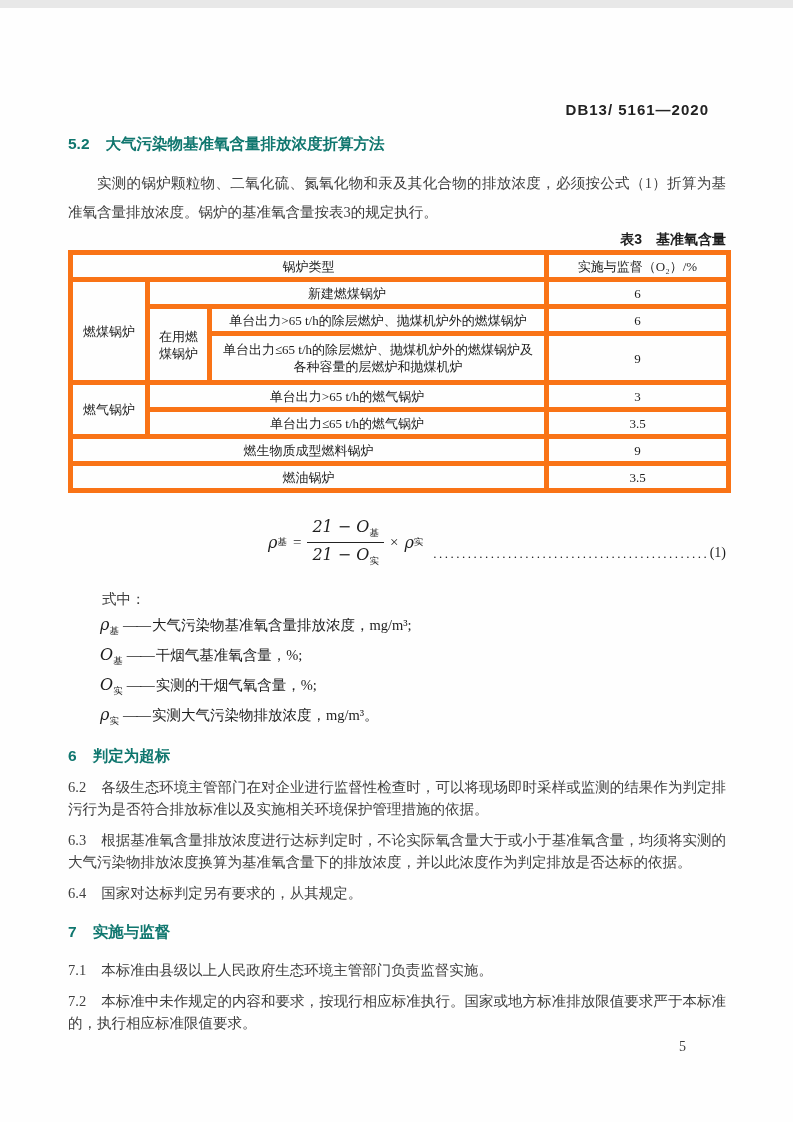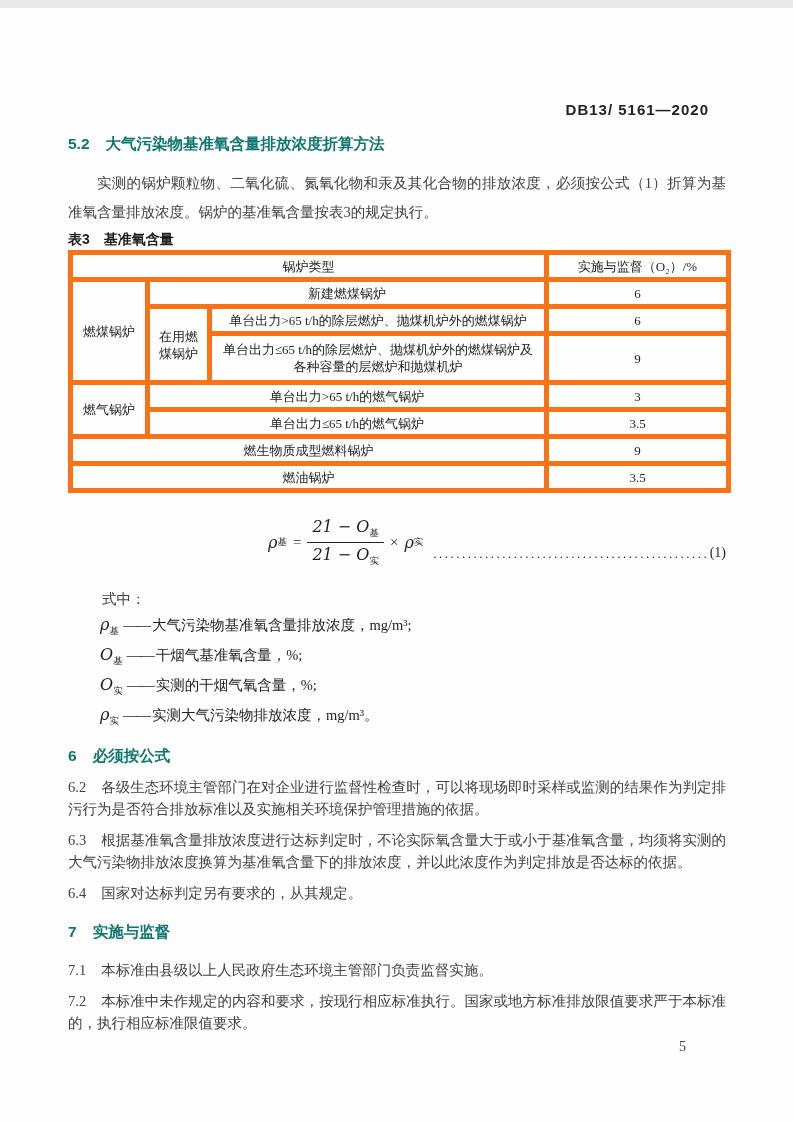--- a/index.html
+++ b/index.html
@@ -21,21 +21,21 @@
   .h52 { margin-top:126px; }
   .h6  { margin-top:13px; }
   .h7  { margin-top:18px; }
 
   .para { font-size:14.5px; line-height:22px; margin:9px 0 0;
           text-align:justify; color:#404040; }
   .para .pnum { margin-right:15px; }
   .intro { margin-top:14px; line-height:29px; text-indent:2em; }
   .first-after-h { margin-top:16px; }
 
-  .tbl-caption { margin-top:2px; text-align:left;
+  .tbl-caption { margin-top:2px; text-align:right;
     font-family:"Liberation Sans","DejaVu Sans",sans-serif;
     font-weight:bold; font-size:14px; height:20px; line-height:20px; }
 
   table.t3 { border-collapse:collapse; width:658px; margin-top:1px;
              table-layout:fixed; }
   table.t3 td { border:5px solid #f97316; text-align:center;
     vertical-align:middle; font-size:13px; line-height:17px; padding:2px 6px; }
   table.t3 td.hcell { height:18px; }
   table.t3 .single { height:18px; }
   table.t3 .double { height:40px; }
@@ -136,21 +136,21 @@
 
     <p class="para where-label">式中：</p>
 
     <div class="defs">
       <p class="def-line"><span class="fvar">ρ</span><sub class="fsub">基</sub><span class="dash">——</span><span>大气污染物基准氧含量排放浓度，mg/m³;</span></p>
       <p class="def-line"><span class="fvar">O</span><sub class="fsub">基</sub><span class="dash">——</span><span>干烟气基准氧含量，%;</span></p>
       <p class="def-line"><span class="fvar">O</span><sub class="fsub">实</sub><span class="dash">——</span><span>实测的干烟气氧含量，%;</span></p>
       <p class="def-line"><span class="fvar">ρ</span><sub class="fsub">实</sub><span class="dash">——</span><span>实测大气污染物排放浓度，mg/m³。</span></p>
     </div>
 
-    <h2 class="h h6"><span class="hnum">6</span><span>必须按公式</span></h2>
+    <h2 class="h h6"><span class="hnum">6</span><span>判定为超标</span></h2>
 
     <p class="para"><span class="pnum">6.2</span><span>各级生态环境主管部门在对企业进行监督性检查时，可以将现场即时采样或监测的结果作为判定排污行为是否符合排放标准以及实施相关环境保护管理措施的依据。</span></p>
     <p class="para"><span class="pnum">6.3</span><span>根据基准氧含量排放浓度进行达标判定时，不论实际氧含量大于或小于基准氧含量，均须将实测的大气污染物排放浓度换算为基准氧含量下的排放浓度，并以此浓度作为判定排放是否达标的依据。</span></p>
     <p class="para"><span class="pnum">6.4</span><span>国家对达标判定另有要求的，从其规定。</span></p>
 
     <h2 class="h h7"><span class="hnum">7</span><span>实施与监督</span></h2>
 
     <p class="para first-after-h"><span class="pnum">7.1</span><span>本标准由县级以上人民政府生态环境主管部门负责监督实施。</span></p>
     <p class="para"><span class="pnum">7.2</span><span>本标准中未作规定的内容和要求，按现行相应标准执行。国家或地方标准排放限值要求严于本标准的，执行相应标准限值要求。</span></p>
 

